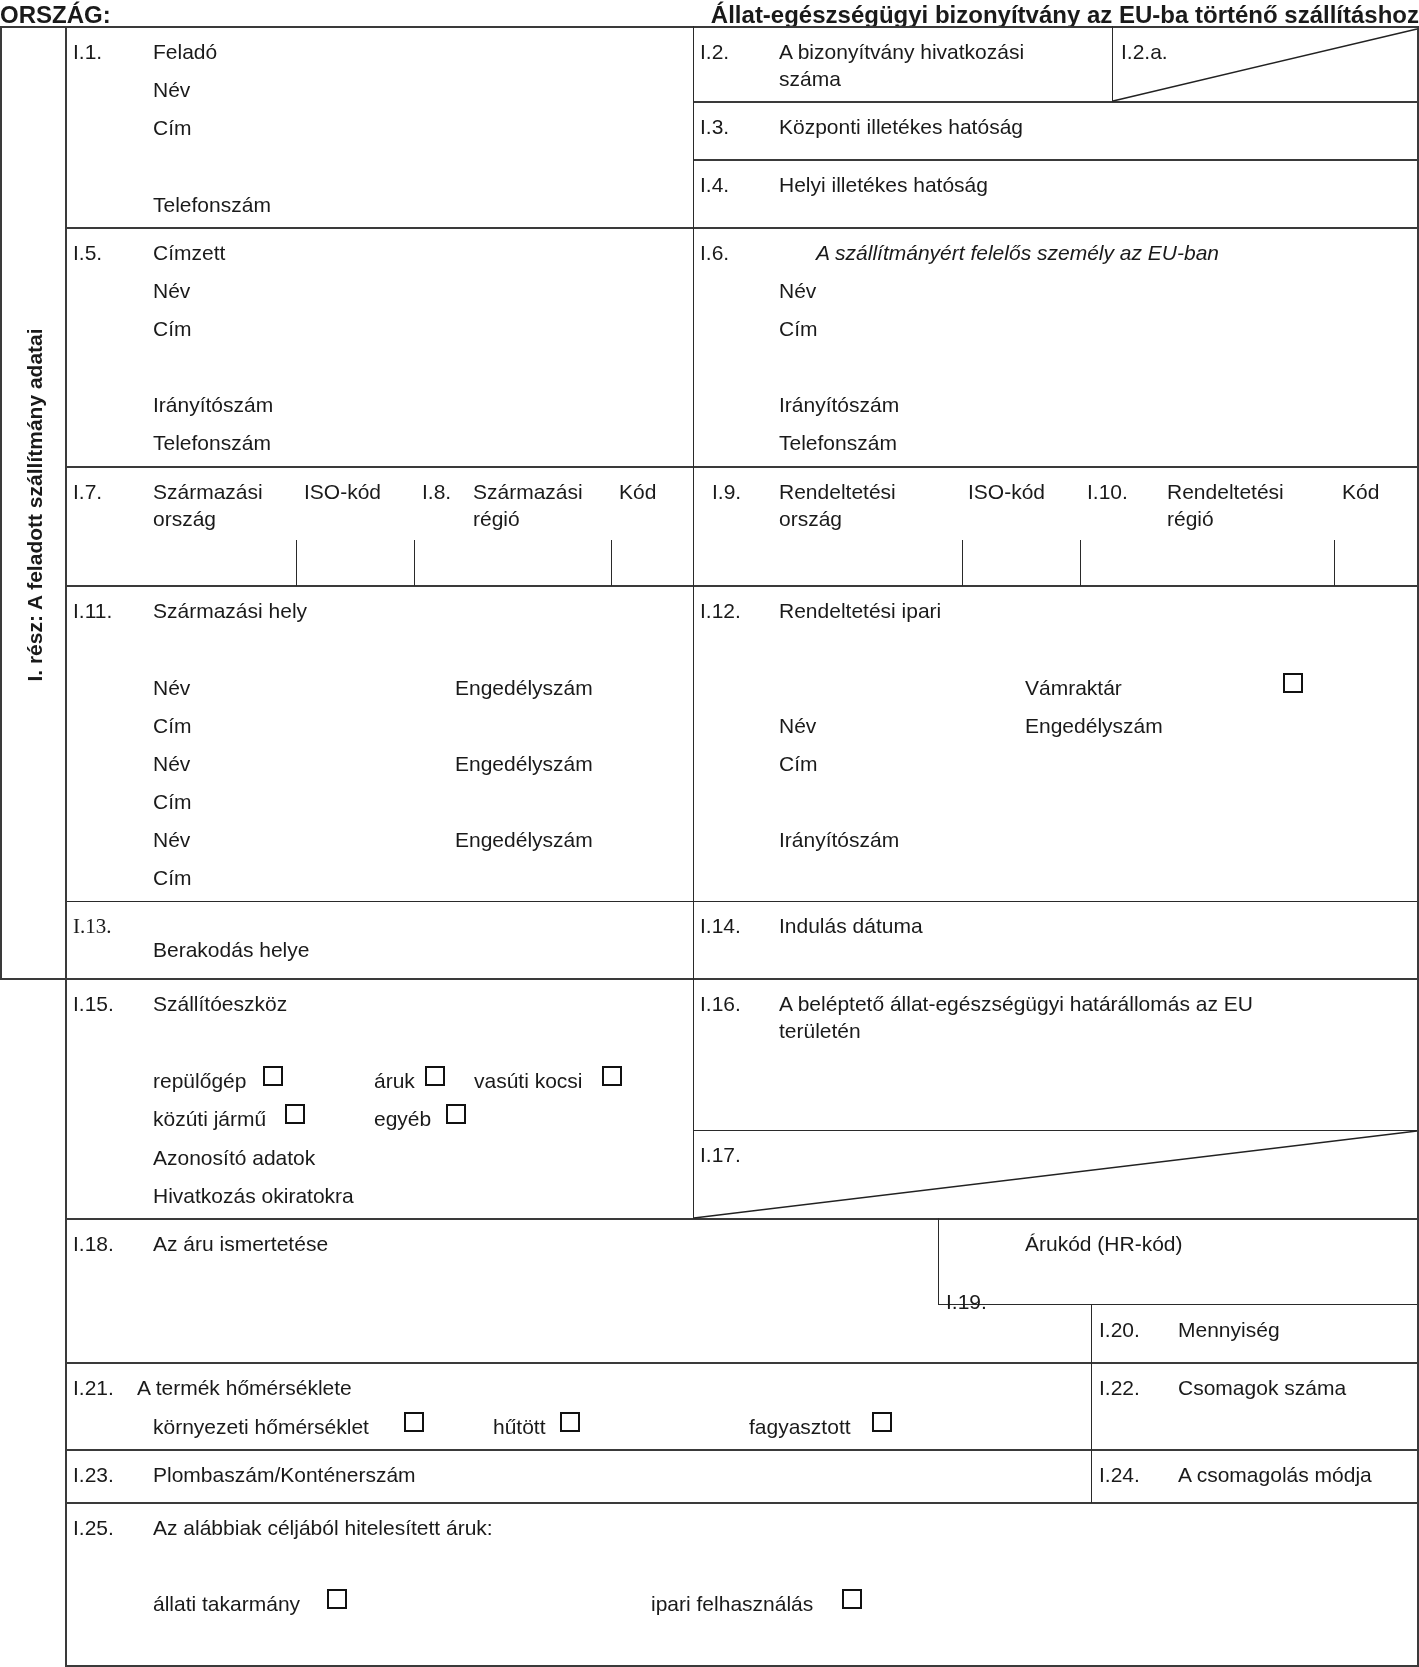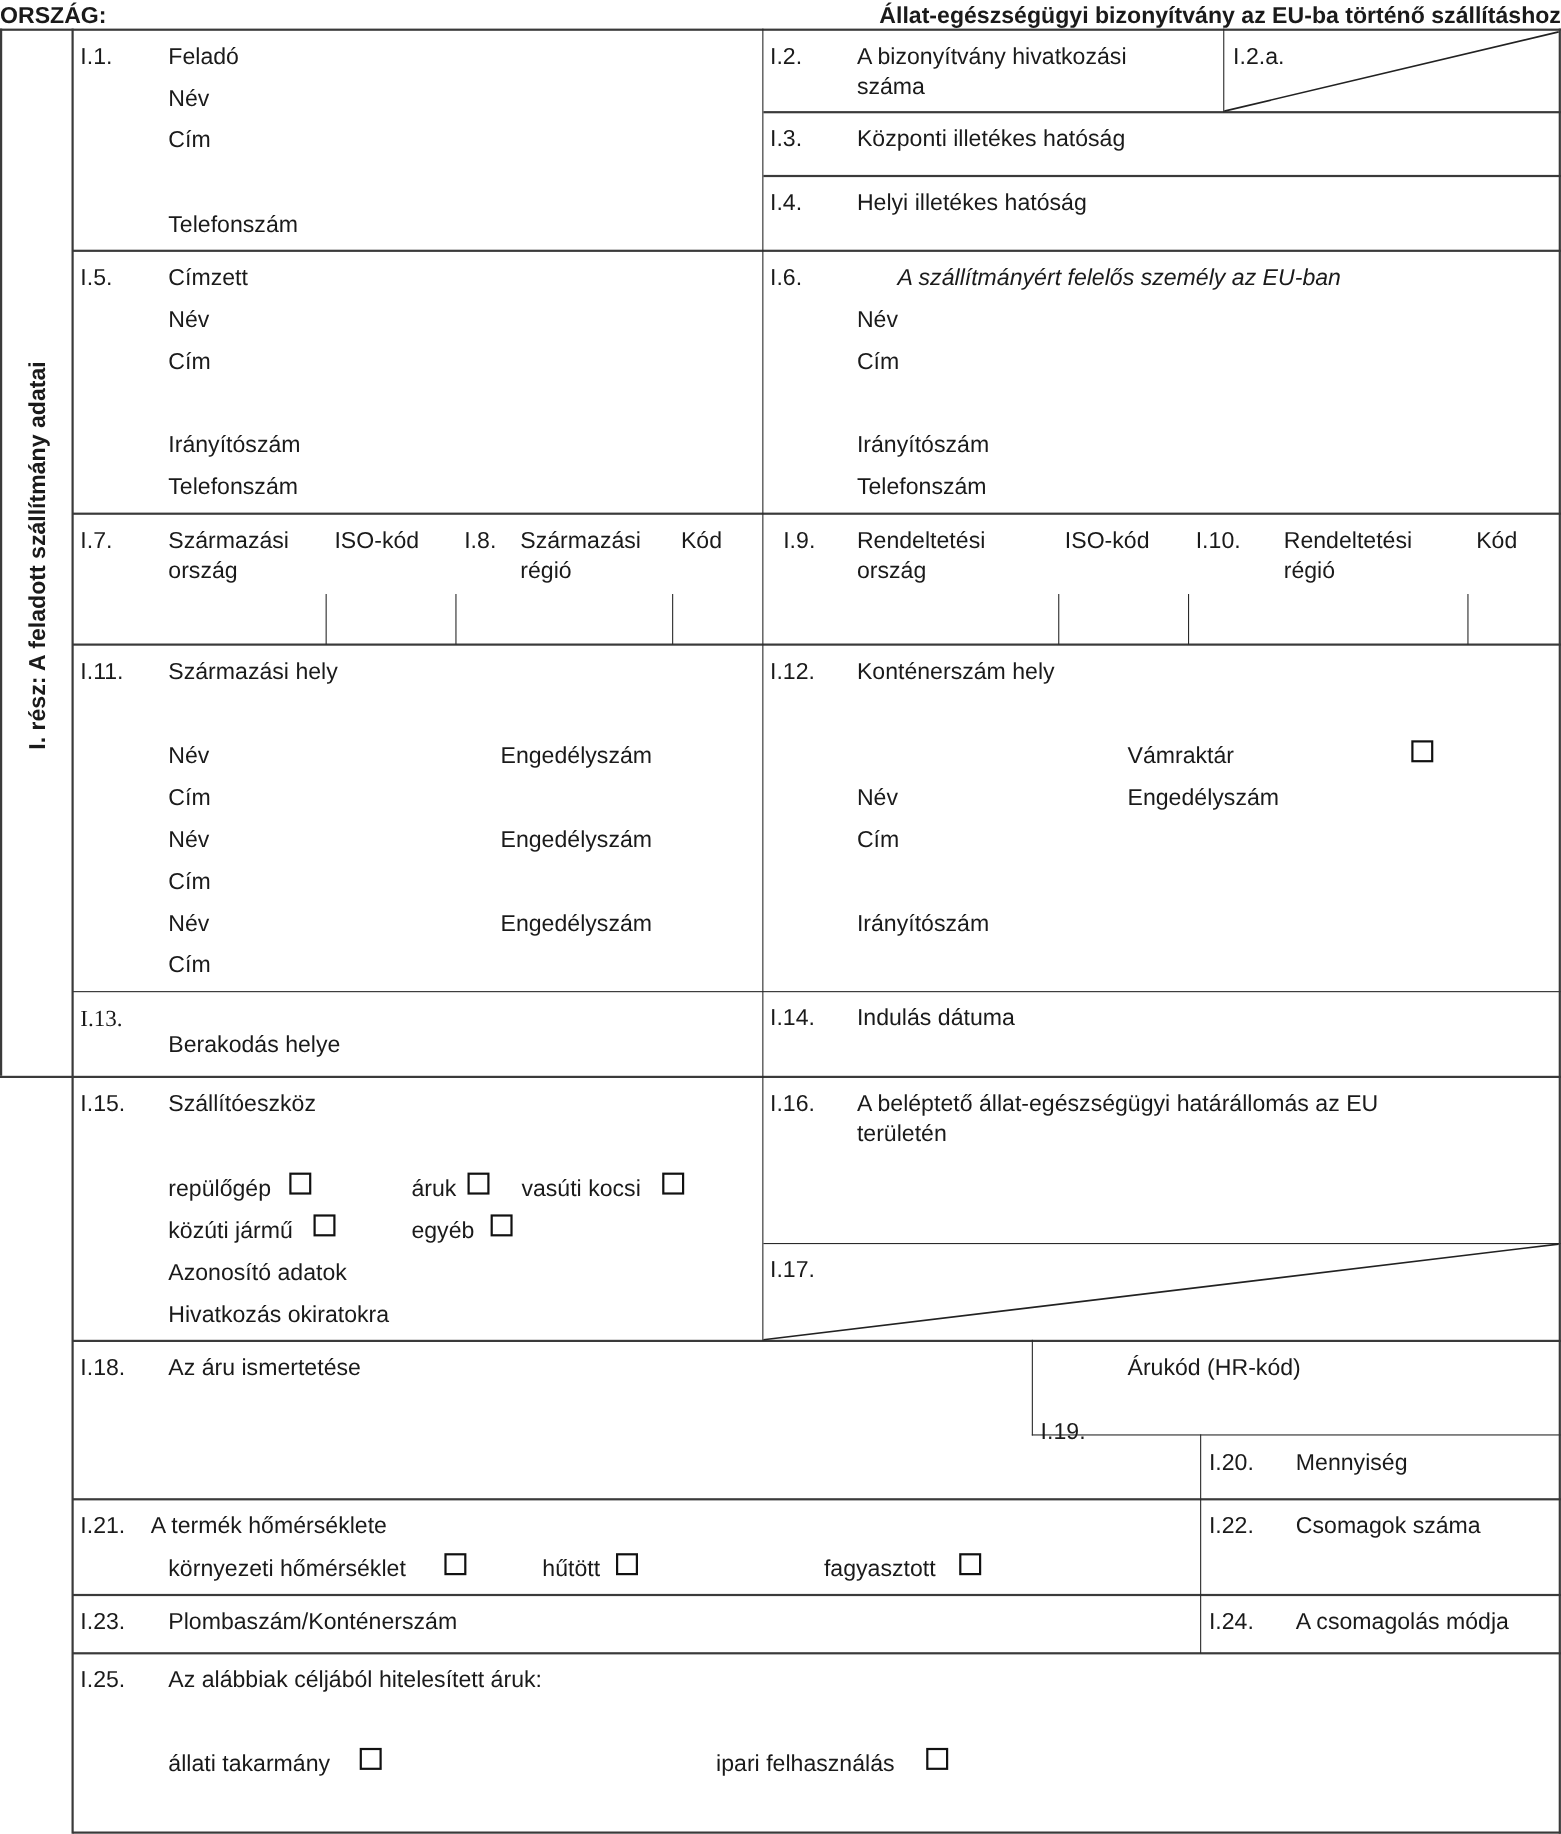--- a/index.html
+++ b/index.html
@@ -1,19 +1,19 @@
 <!DOCTYPE html>
 <html><head>
 <meta charset="utf-8">
 <style>
   html, body { margin:0; padding:0; background:#ffffff; }
   body { width:1419px; height:1667px; position:relative; overflow:hidden;
          font-family:"Liberation Sans", sans-serif; color:#1a1a1a; }
   .t { position:absolute; font-size:21px; line-height:26px; white-space:nowrap; }
-  .hdr { position:absolute; font-size:21px; font-weight:bold; line-height:26px; white-space:nowrap; top:2px; }
+  .hdr { position:absolute; font-size:24px; font-weight:bold; line-height:26px; white-space:nowrap; top:2px; }
   .hl { position:absolute; height:0; border-top:2px solid #3a3a3a; }
   .hlt { position:absolute; height:0; border-top:1px solid #2a2a2a; }
   .vl { position:absolute; width:0; border-left:1px solid #2a2a2a; }
   .vl2 { position:absolute; width:0; border-left:2px solid #3a3a3a; }
   .cb { position:absolute; width:16px; height:16px; border:2.5px solid #111; background:#fff; cursor:pointer; }
   .side { position:absolute; left:20px; top:290px; width:30px; height:430px; }
   .side span { position:absolute; left:50%; top:50%; transform:translate(-50%,-50%) rotate(-90deg);
                font-size:21px; font-weight:bold; white-space:nowrap; }
   svg.diag { position:absolute; left:0; top:0; pointer-events:none; }
   .field { position:absolute; }
@@ -148,21 +148,21 @@
   <div class="t" style="left:153px; top:751px;">Név</div>
   <div class="t" style="left:455px; top:751px;">Engedélyszám</div>
   <div class="t" style="left:153px; top:789px;">Cím</div>
   <div class="t" style="left:153px; top:827px;">Név</div>
   <div class="t" style="left:455px; top:827px;">Engedélyszám</div>
   <div class="t" style="left:153px; top:865px;">Cím</div>
 </div>
 
 <div class="field">
   <div class="t" style="left:700px; top:598px;">I.12.</div>
-  <div class="t" style="left:779px; top:598px;">Konténerszám hely</div>
+  <div class="t" style="left:779px; top:598px;">Rendeltetési ipari</div>
   <div class="t" style="left:1025px; top:675px;">Vámraktár</div>
   <div class="cb" style="left:1283px; top:673px;"></div>
   <div class="t" style="left:779px; top:713px;">Név</div>
   <div class="t" style="left:1025px; top:713px;">Engedélyszám</div>
   <div class="t" style="left:779px; top:751px;">Cím</div>
   <div class="t" style="left:779px; top:827px;">Irányítószám</div>
 </div>
 
 <div class="field">
   <div class="t" style="left:73px; top:913px;font-family:Liberation Serif, serif;">I.13.</div>

